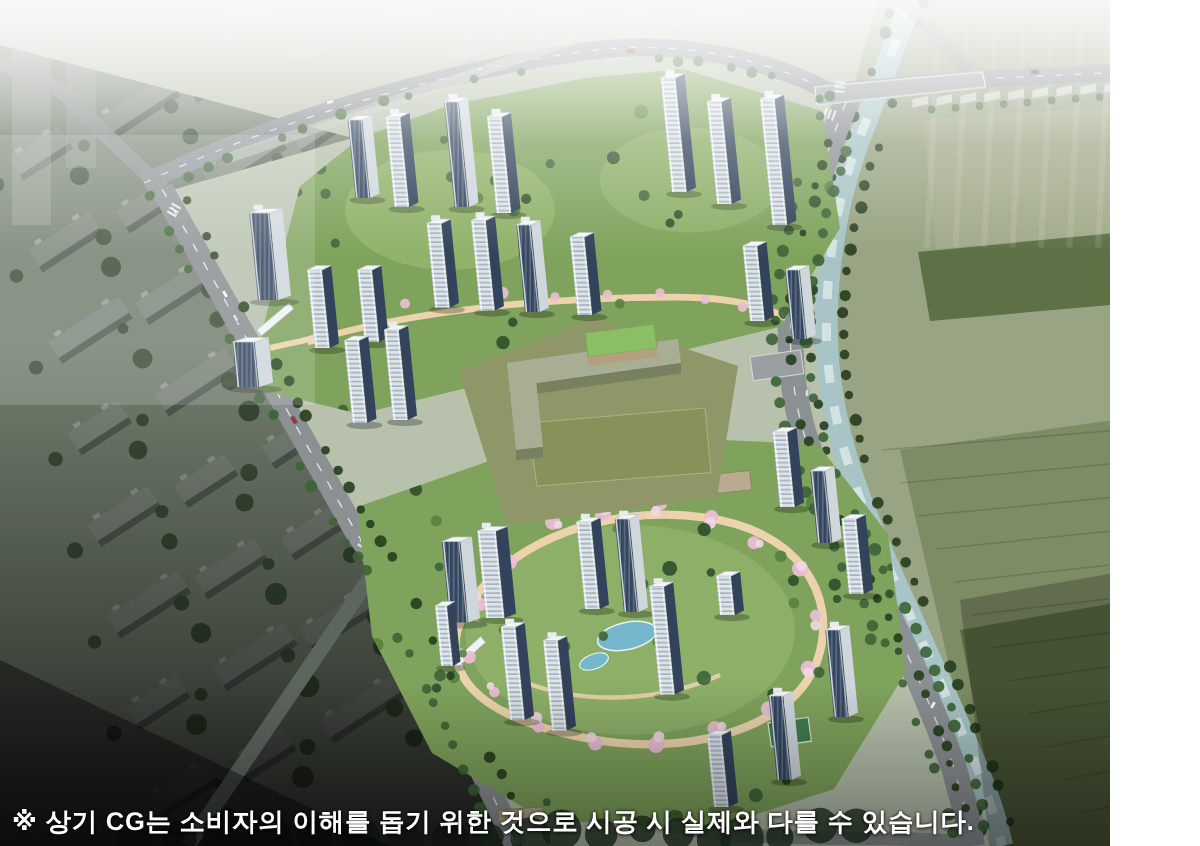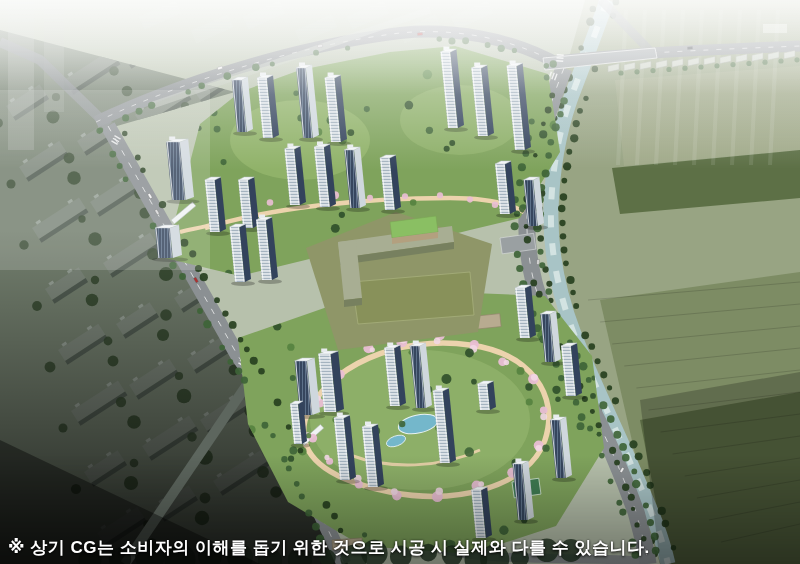--- a/index.html
+++ b/index.html
@@ -1,17 +1,17 @@
 <!DOCTYPE html>
 <html style="--c-base: #b7c1ac; --c-field: #98a483; --c-fieldMid: #7d8c64; --c-fieldDark: #55653f; --c-fieldBand: #5d7046; --c-river: #a8c4c6; --c-riverLight: #ddebe8; --c-road: #8b9093; --c-roadDark: #5d665e; --c-lane: #f2f3f3; --c-cityRoof: #7e887c; --c-citySide: #525d53; --c-cityTree: #35482f; --c-lawn: #7fa35c; --c-lawnLight: #a9c77d; --c-tree: #3e6437; --c-treeDark: #27401f; --c-blossom: #e9bed4; --c-path: #ecd3ad; --c-pond: #74b7cb; --c-towerFace: #e3e9ee; --c-towerGlass: #33435c; --c-towerGlassLight: #5c7089; --c-towerRoof: #f3f6f7; --c-schoolWall: #b3a07f; --c-schoolRoof: #a8ae93; --c-schoolRoofGreen: #8abf63; --c-schoolField: #8f9668; --c-greenhouse: #cdd3c9; --c-court: #3f7c52; --c-fog: #ffffff; --c-textColor: #ffffff;"><head>
 <meta charset="utf-8">
 <title>Apartment Complex Aerial CG</title>
 <style>
   html,body{margin:0;padding:0;background:#ffffff;}
-  .stage{position:relative;width:800px;height:564px;overflow:hidden;
+  .stage{position:relative;width:740px;height:564px;overflow:hidden;
          background:var(--c-base,#b7c1ac);font-family:"Liberation Sans",sans-serif;}
   .stage svg{position:absolute;left:0;top:0;}
   .disclaimer{
     position:absolute;left:8px;bottom:5px;z-index:10;
     color:var(--c-textColor,#fff);
     font-family:"Liberation Sans","DejaVu Sans",sans-serif;
     font-size:17px;font-weight:bold;letter-spacing:.5px;white-space:nowrap;
     text-shadow:0 1px 3px rgba(0,0,0,.85), 0 0 2px rgba(0,0,0,.6);
   }
 </style>

